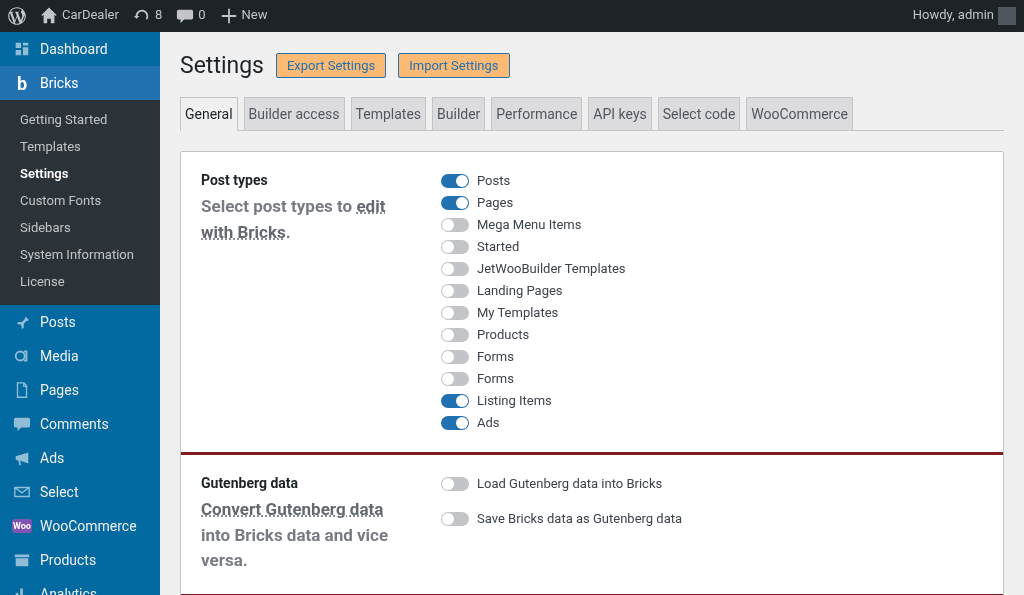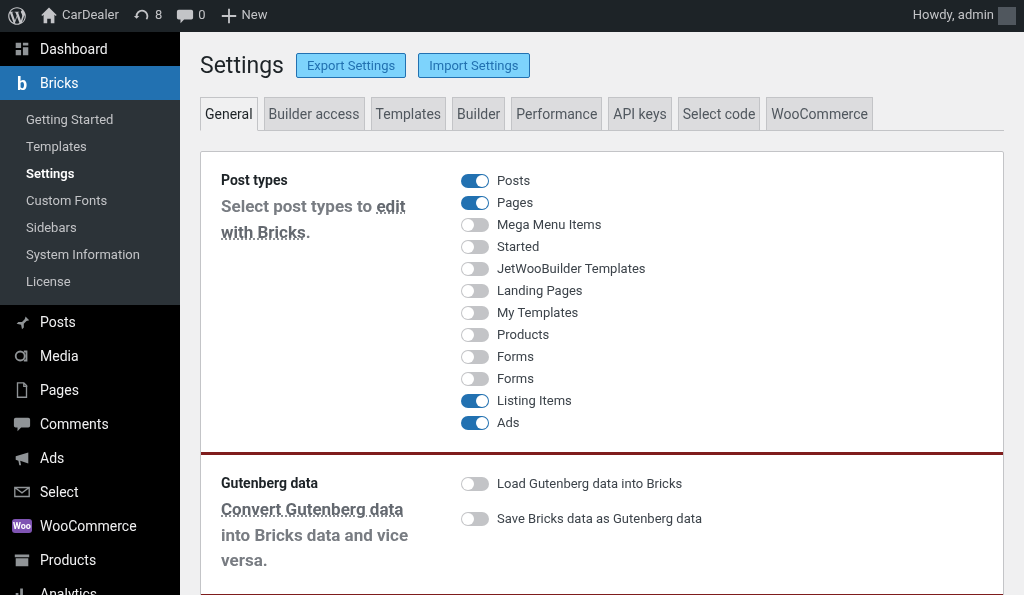--- a/index.html
+++ b/index.html
@@ -9,37 +9,37 @@
 
 .topbar { height: 32px; background: #1d2327; color: #c3c4c7; display: flex; align-items: center; padding: 0 8px; font-size: 13px; }
 .topbar-left { display: flex; align-items: center; gap: 14px; }
 .topbar-item { display: flex; align-items: flex-start; gap: 4px; cursor: pointer; }
 .topbar-spacer { flex: 1; }
 .topbar-right { display: flex; align-items: center; gap: 8px; }
 .avatar { width: 18px; height: 18px; background: #50575e; display: inline-block; }
 
 
 .main { flex: 1; display: flex; overflow: hidden; }
-.sidebar { width: 180px; background: #000000; color: #f0f0f1; display: flex; flex-direction: column; overflow-y: auto; font-size: 14px; }
+.sidebar { width: 160px; background: #0369a1; color: #f0f0f1; display: flex; flex-direction: column; overflow-y: auto; font-size: 14px; }
 .sidebar-item { display: flex; align-items: center; gap: 8px; padding: 8px 12px; color: #f0f0f1; cursor: pointer; min-height: 34px; }
 .sidebar-item.top { font-size: 14px; }
 .sidebar-item.active { background: #2271b1; color: #fff; position: relative; }
 .sidebar-item.active::after { content: ""; position: absolute; right: -8px; top: 50%; transform: translateY(-50%); border: 8px solid transparent; border-right-color: #f0f0f1; }
-.sidebar-sub { background: #2c3338; padding: 6px 0 10px 14px; }
+.sidebar-sub { background: #2c3338; padding: 6px 0 10px 8px; }
 .sidebar-sub .sub-item { padding: 6px 12px; font-size: 13px; color: #c3c4c7; cursor: pointer; }
 .sidebar-sub .sub-item.current { color: #fff; font-weight: 600; }
 .sidebar-sep { height: 5px; background: transparent; }
 .sb-icon { width: 20px; height: 20px; display: inline-flex; align-items: center; justify-content: center; font-size: 16px; color: rgba(240,246,252,.6); }
 .sidebar-item.active .sb-icon, .sidebar-item:hover .sb-icon { color: inherit; }
 
 
 .content { flex: 1; overflow-y: auto; padding: 0 20px 40px 20px; }
 .header-row { display: flex; align-items: center; gap: 12px; padding: 20px 0 14px 0; }
 .page-title { font-size: 23px; font-weight: 400; color: #1d2327; }
-.outline-btn { background: #7dd3fc; border: 1px solid #2271b1; color: #2271b1; padding: 4px 10px; font-size: 13px; border-radius: 2px; cursor: pointer; }
+.outline-btn { background: #fdba74; border: 1px solid #2271b1; color: #2271b1; padding: 4px 10px; font-size: 13px; border-radius: 2px; cursor: pointer; }
 
 .tabs { display: flex; border-bottom: 1px solid #c3c4c7; gap: 6px; margin-top: 4px; }
 .tab { padding: 8px 4px; background: #dcdcde; border: 1px solid #c3c4c7; border-bottom: none; font-size: 14px; cursor: pointer; color: #50575e; }
 .tab.active { background: #f0f0f1; border-bottom: 1px solid #f0f0f1; margin-bottom: -1px; color: #1d2327; }
 
 .panel { background: #fff; border: 1px solid #c3c4c7; margin-top: 20px; border-radius: 2px; }
 .section { display: flex; border-bottom: 3px solid #7f1d1d; }
 .section:last-child { border-bottom: none; }
 .section-left { width: 240px; padding: 20px 20px; }
 .section-title { font-size: 14px; font-weight: 700; color: #1d2327; margin-bottom: 6px; }

